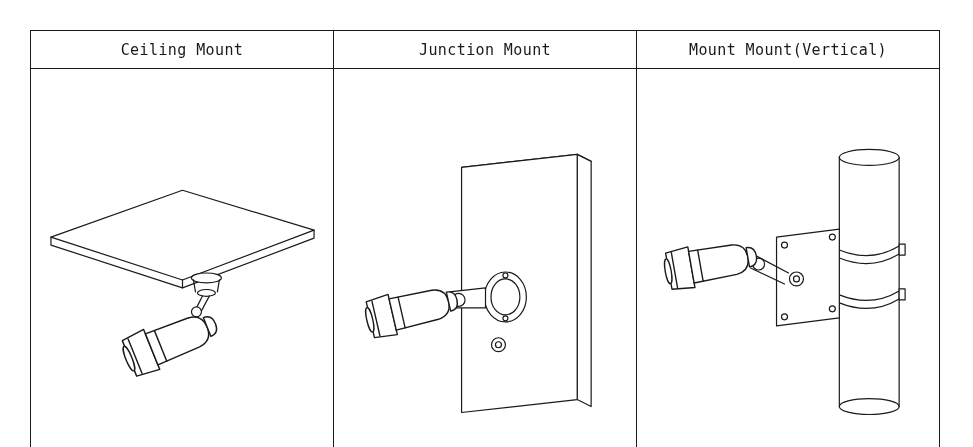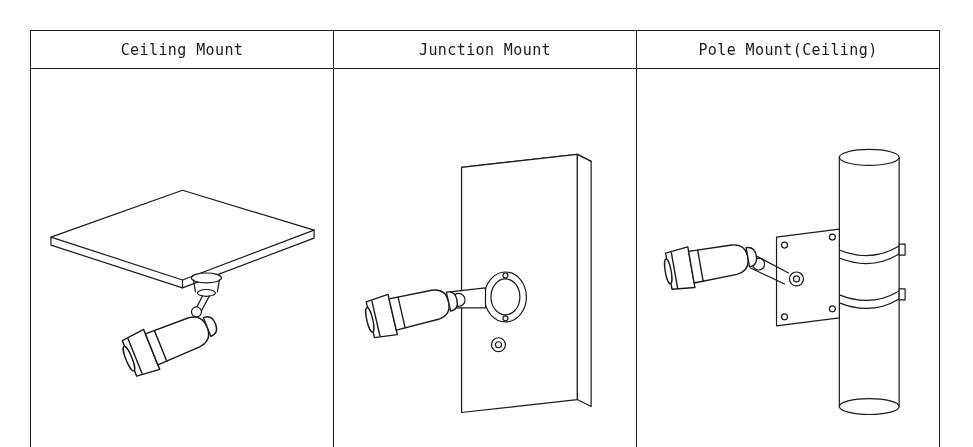--- a/index.html
+++ b/index.html
@@ -134,21 +134,21 @@
         <g>
           <polygon class="fw" points="116,180 152,176 152,196 118,196"></polygon>
           <circle class="fw" cx="125" cy="188" r="6.5"></circle>
         </g>
         <use href="#bullet-camera" transform="translate(88,196) rotate(-13) scale(1.15)"></use>
       </svg>
     </div>
   </div>
 
   <div class="col">
-    <div class="cell-header">Pole Mount(Ceiling)</div>
+    <div class="cell-header">Mount Mount(Vertical)</div>
     <div class="cell-body">
       <svg viewBox="0 0 303 310" preserveAspectRatio="xMidYMid meet">
         <g>
           <line class="ln" x1="203" y1="45" x2="203" y2="295"></line>
           <line class="ln" x1="263" y1="45" x2="263" y2="295"></line>
           <ellipse class="fw" cx="233" cy="45" rx="30" ry="8"></ellipse>
           <ellipse class="ln" cx="233" cy="295" rx="30" ry="8"></ellipse>
         </g>
         <g>
           <path class="ln" d="M203 138 C 223 146, 243 146, 263 134"></path>

